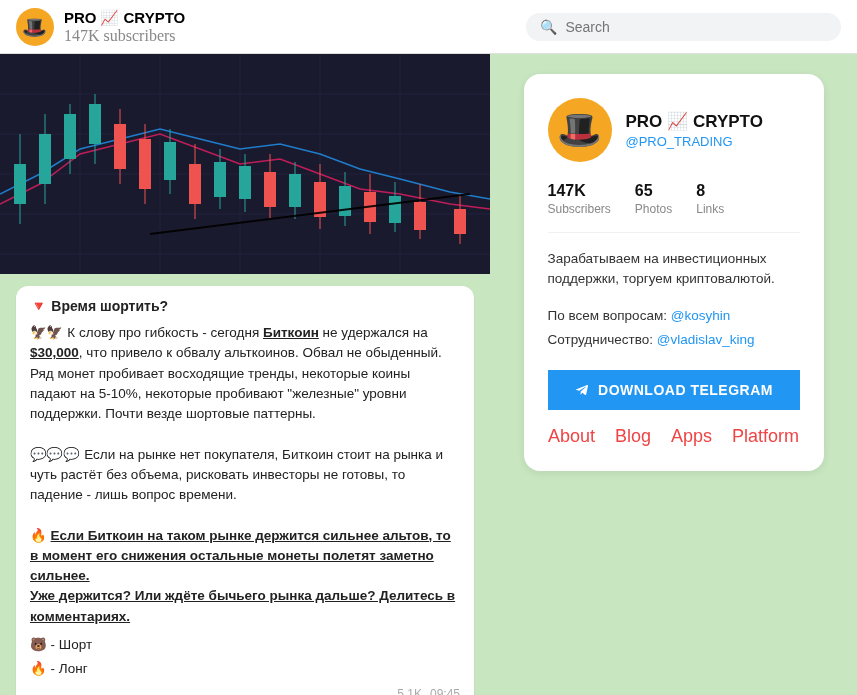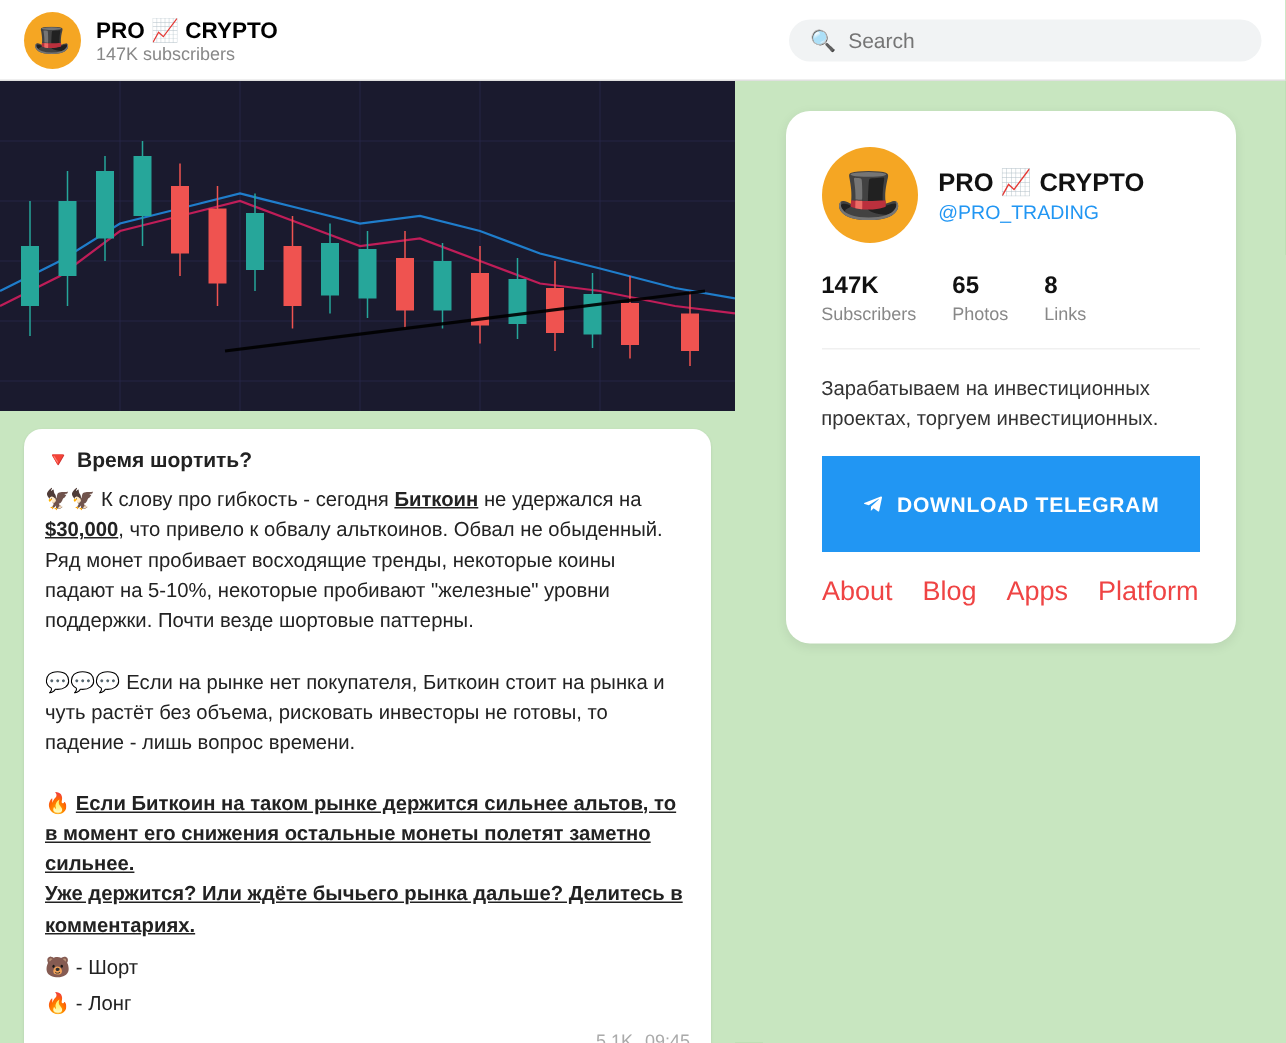--- a/index.html
+++ b/index.html
@@ -4,21 +4,21 @@
   <style>
     * { box-sizing: border-box; margin: 0; padding: 0; }
     body { font-family: -apple-system, BlinkMacSystemFont, 'Segoe UI', sans-serif; background: #c8e6c0; width: 857px; height: 695px; overflow: hidden; display: flex; flex-direction: column; }
 
     
     .header { display: flex; align-items: center; background: #fff; height: 54px; padding: 0 16px; border-bottom: 1px solid #e0e0e0; flex-shrink: 0; }
     .header-left { display: flex; align-items: center; gap: 10px; width: 490px; }
     .channel-avatar { width: 38px; height: 38px; border-radius: 50%; background: #f5a623; display: flex; align-items: center; justify-content: center; font-size: 20px; flex-shrink: 0; }
     .header-info { display: flex; flex-direction: column; }
     .header-title { font-weight: 700; font-size: 15px; color: #000; }
-    .header-sub { font-size: 12px; color: #888; }
+    .header-sub { font-size: 16px; color: #888; font-family: Liberation Serif, serif; }
     .header-search { flex: 1; display: flex; align-items: center; background: #f1f3f4; border-radius: 20px; padding: 6px 14px; gap: 8px; margin-left: 20px; }
     .search-icon { color: #888; font-size: 14px; }
     .search-input { border: none; background: transparent; outline: none; font-size: 14px; color: #555; width: 100%; }
 
     
     .main { display: flex; flex: 1; overflow: hidden; }
 
     
     .chat-panel { width: 490px; display: flex; flex-direction: column; background: #b2d8a8; overflow: hidden; flex-shrink: 0; justify-content: space-between; }
     .chart-area { height: 220px; background: linear-gradient(135deg, #1a1a2e 0%, #16213e 50%, #0f3460 100%); position: relative; overflow: hidden; flex-shrink: 0; }
@@ -43,21 +43,21 @@
     .profile-avatar { width: 64px; height: 64px; border-radius: 50%; background: #f5a623; display: flex; align-items: center; justify-content: center; font-size: 36px; flex-shrink: 0; }
     .profile-name { font-weight: 700; font-size: 17px; color: #111; }
     .profile-handle { color: #2196f3; font-size: 13px; margin-top: 2px; }
     .profile-stats { display: flex; gap: 24px; margin-bottom: 16px; border-bottom: 1px solid #f0f0f0; padding-bottom: 16px; }
     .stat { display: flex; flex-direction: column; }
     .stat-value { font-weight: 700; font-size: 16px; color: #111; }
     .stat-label { font-size: 12px; color: #888; margin-top: 2px; }
     .profile-desc { font-size: 13.5px; color: #333; line-height: 1.5; margin-bottom: 14px; }
     .profile-links { font-size: 13.5px; color: #333; line-height: 1.8; margin-bottom: 18px; }
     .profile-links a { color: #2196f3; text-decoration: none; }
-    .download-btn { background: #2196f3; color: #fff; border: none; border-radius: 0; padding: 24px 20px; width: 100%; font-size: 14px; font-weight: 600; cursor: pointer; display: flex; align-items: center; justify-content: center; gap: 8px; letter-spacing: 0.5px; margin-bottom: 16px; }
+    .download-btn { background: #2196f3; color: #fff; border: none; border-radius: 0; padding: 12px 20px; width: 100%; font-size: 14px; font-weight: 600; cursor: pointer; display: flex; align-items: center; justify-content: center; gap: 8px; letter-spacing: 0.5px; margin-bottom: 16px; }
     .card-nav { display: flex; justify-content: center; gap: 20px; }
     .card-nav-item { font-size: 18px; color: #ef4444; cursor: pointer; }
 
     
     .chat-messages::-webkit-scrollbar { width: 4px; }
     .chat-messages::-webkit-scrollbar-track { background: transparent; }
     .chat-messages::-webkit-scrollbar-thumb { background: rgba(0,0,0,0.2); border-radius: 2px; }
   </style>
 </head>
 <body>
@@ -205,22 +205,30 @@
         <div class="stat">
           <span class="stat-value">65</span>
           <span class="stat-label">Photos</span>
         </div>
         <div class="stat">
           <span class="stat-value">8</span>
           <span class="stat-label">Links</span>
         </div>
       </div>
 
-      <div class="profile-desc">Зарабатываем на инвестиционных проектах, торгуем инвестиционных.</div>
-
+      <div class="profile-desc">Зарабатываем на инвестиционных поддержки, торгуем криптовалютой.</div>
+
+      <div class="profile-links">
+        <div>
+          <span>По всем вопросам:</span> <a>@kosyhin</a>
+        </div>
+        <div>
+          <span>Сотрудничество:</span> <a>@vladislav_king</a>
+        </div>
+      </div>
 
       <button class="download-btn">
         <svg width="16" height="16" viewBox="0 0 24 24" fill="white">
           <path d="M9.78 18.65l.28-4.23 7.68-6.92c.34-.31-.07-.46-.52-.19L7.74 13.3 3.64 12c-.88-.25-.89-.86.2-1.3l15.97-6.16c.73-.33 1.43.18 1.15 1.3l-2.72 12.81c-.19.91-.74 1.13-1.5.71L12.6 16.3l-1.99 1.93c-.23.23-.42.42-.83.42z"></path>
         </svg>
         <span>DOWNLOAD TELEGRAM</span>
       </button>
 
       <div class="card-nav">
         <span class="card-nav-item">About</span>

